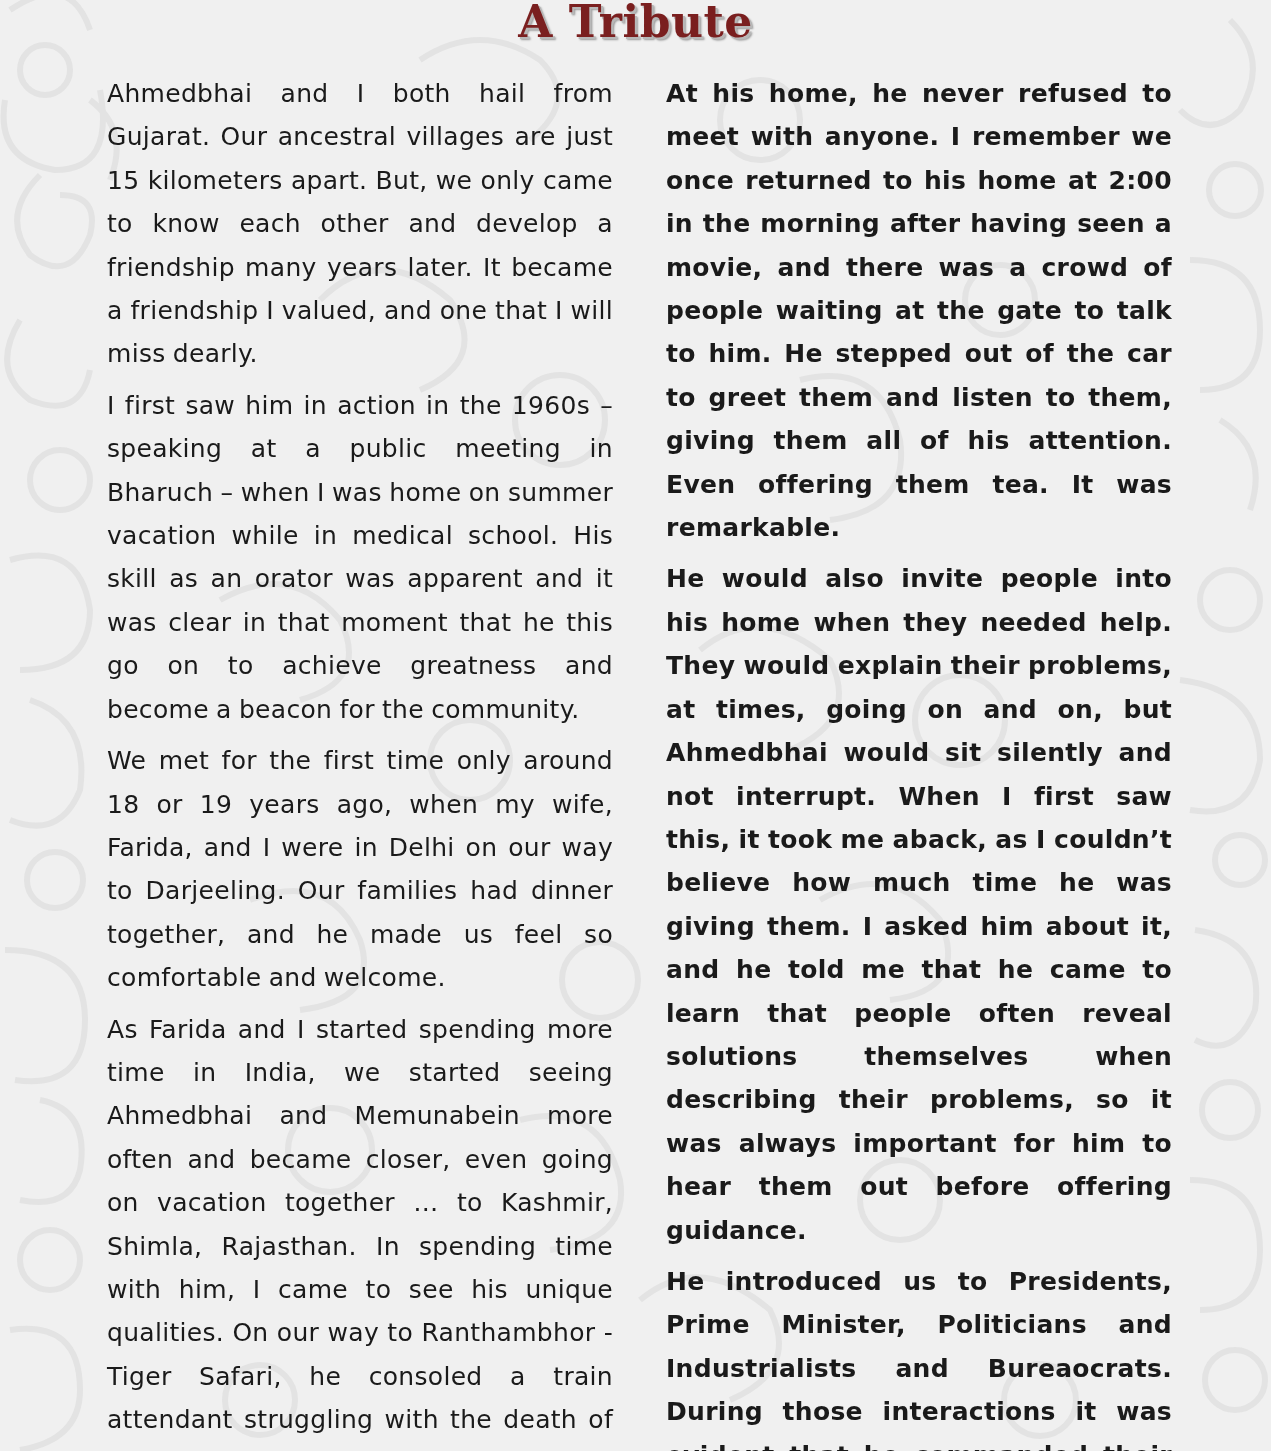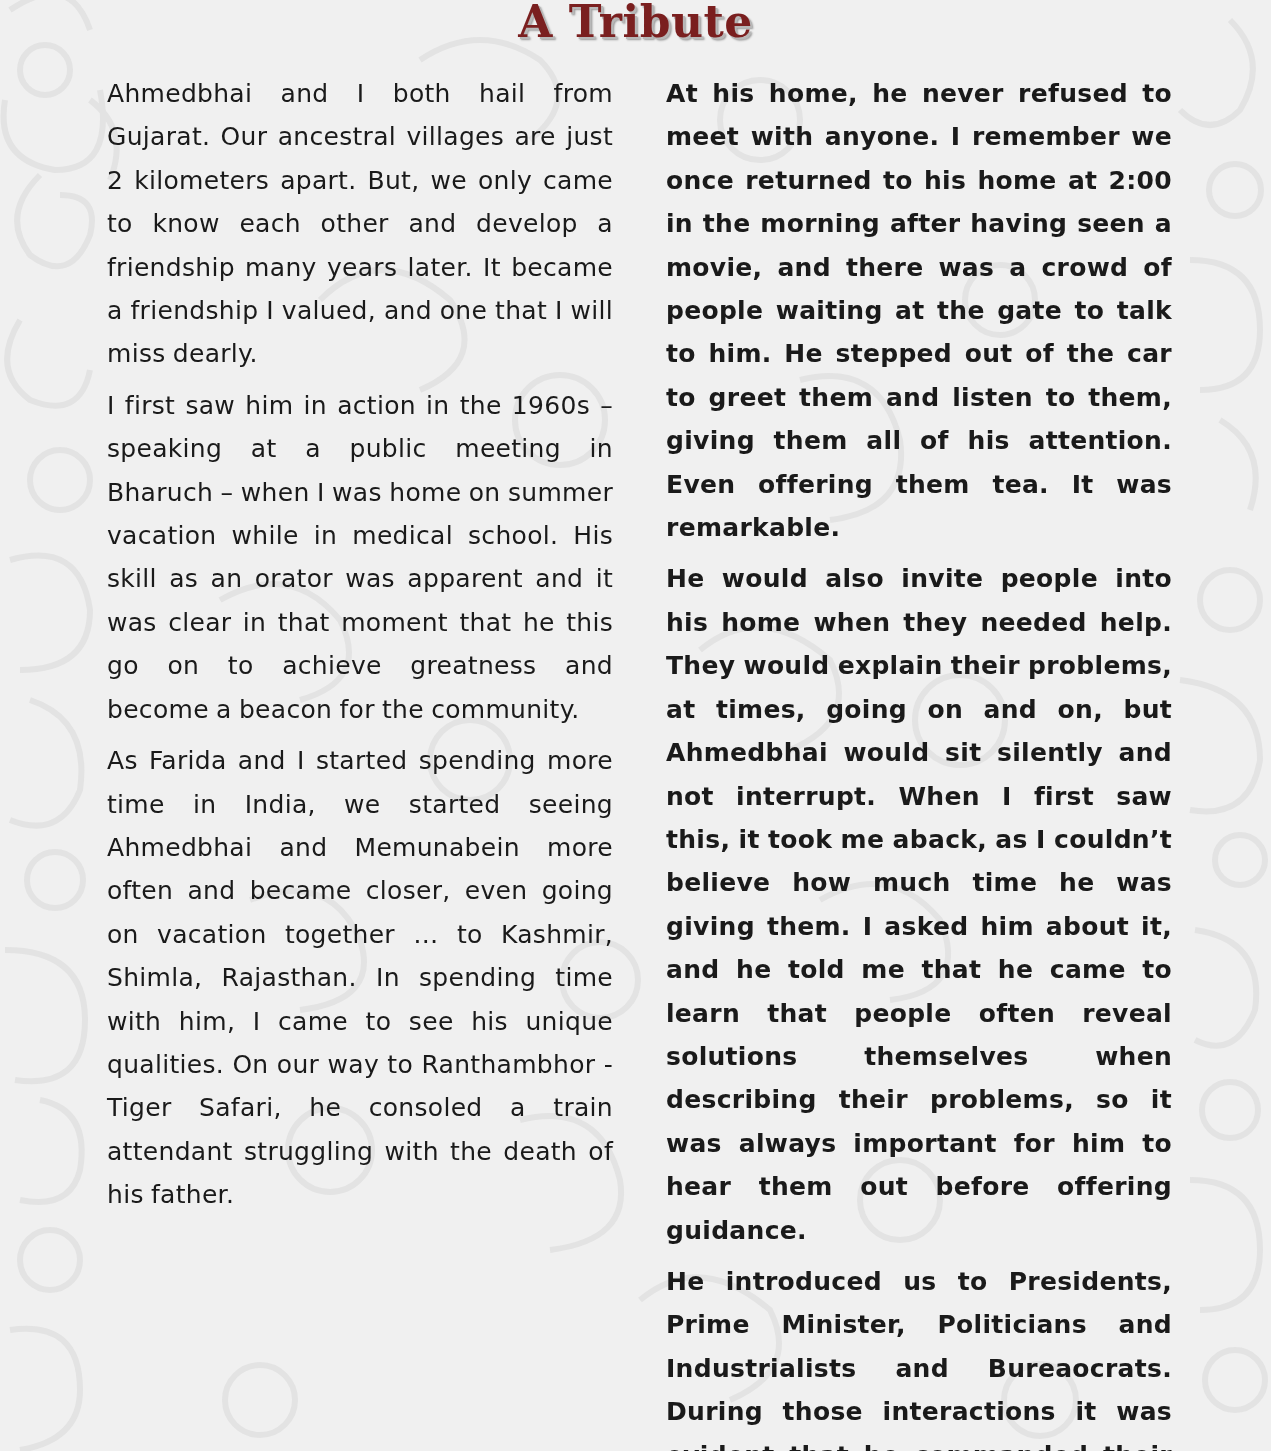--- a/index.html
+++ b/index.html
@@ -95,22 +95,23 @@
     <circle cx="900" cy="1200" r="40"></circle>
     <path d="M640,1300 q60,-50 130,10 q30,60 -40,90"></path>
     <circle cx="260" cy="1400" r="35"></circle>
     <circle cx="1040" cy="1400" r="36"></circle>
   </g>
 </svg>
 
 <h1 class="title">A Tribute</h1>
 
 <div class="col left">
-  <p>Ahmedbhai and I both hail from Gujarat. Our ancestral villages are just 2 kilometers apart.  But, we only came to know each other and develop a friendship many years later. It became a friendship I valued, and one that I will miss dearly.</p>
+  <p>Ahmedbhai and I both hail from Gujarat. Our ancestral villages are just 15 kilometers apart.  But, we only came to know each other and develop a friendship many years later. It became a friendship I valued, and one that I will miss dearly.</p>
   <p>I first saw him in action in the 1960s – speaking at a public meeting in Bharuch – when I was home on summer vacation while in medical school.  His skill as an orator was apparent and it was clear in that moment that he this go on to achieve greatness and become a beacon for the community.</p>
+  <p>We met for the first time only around 18 or 19 years ago, when my wife, Farida, and I were in Delhi on our way to Darjeeling.  Our families had dinner together, and he made us feel so comfortable and welcome.</p>
   <p>As Farida and I started spending more time in India, we started seeing Ahmedbhai and Memunabein more often and became closer, even going on vacation together … to Kashmir, Shimla, Rajasthan.  In spending time with him, I came to see his unique qualities.  On our way to  Ranthambhor - Tiger Safari, he consoled a train attendant struggling with the death of his father.</p>
 </div>
 
 <div class="col right">
   <p>At his home, he never refused to meet with anyone.  I remember we once returned to his home at 2:00 in the morning after having seen a movie, and there was a crowd of people waiting at the gate to talk to him. He stepped out of the car to greet them and listen to them, giving them all of his attention. Even offering them tea. It was remarkable.</p>
   <p>He would also invite people into his home when they needed help. They would explain their problems, at times, going on and on, but Ahmedbhai would sit silently and not interrupt. When I first saw this, it took me aback, as I couldn’t believe how much time he was giving them. I asked him about it, and he told me that he came to learn that people often reveal solutions themselves when describing their problems, so it was always important for him to hear them out before offering guidance.</p>
   <p>He introduced us to Presidents, Prime Minister, Politicians and Industrialists and Bureaocrats. During those interactions it was evident that he commanded their deep respect.</p>
 </div>
 
 </body></html>

